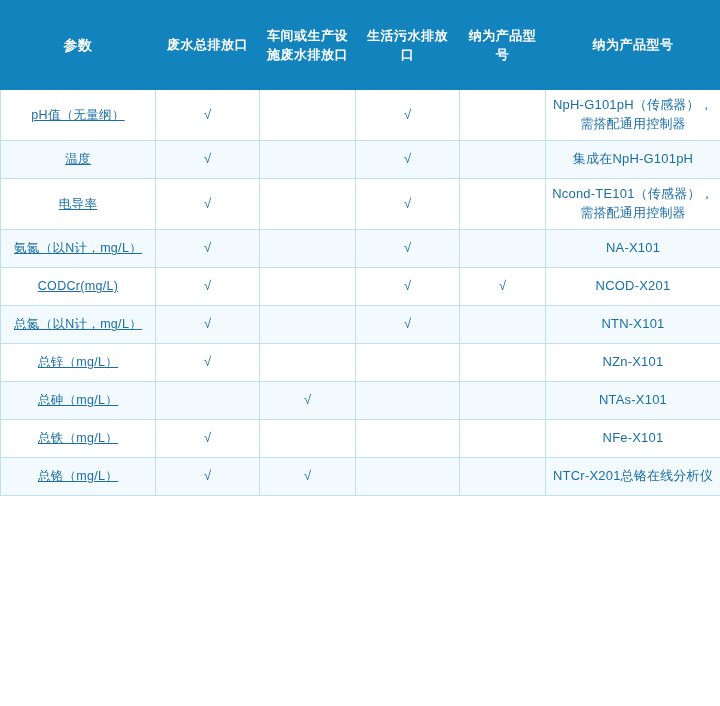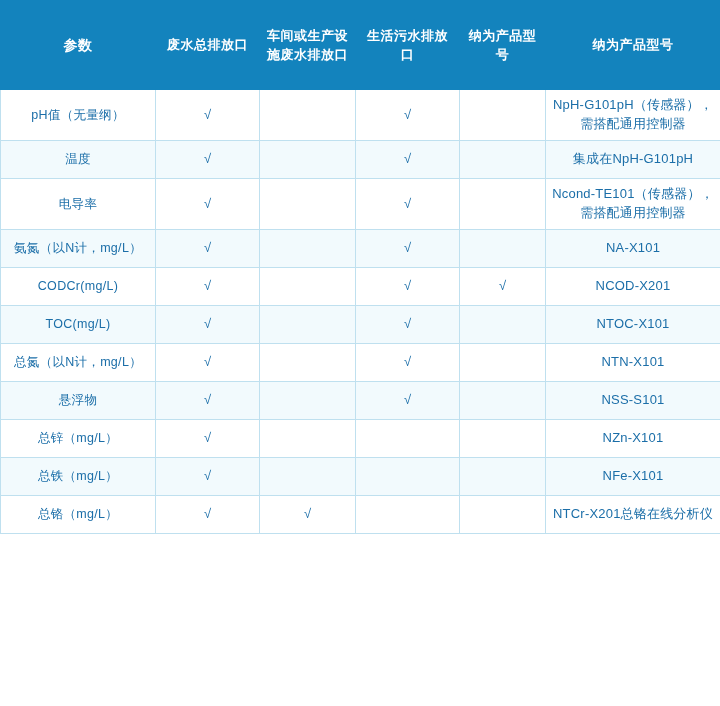--- a/index.html
+++ b/index.html
@@ -55,20 +55,21 @@
     padding: 5px 4px;
     height: 27px;
     line-height: 1.45;
   }
   tbody tr.tall td {
     height: 40px;
   }
   tbody td.param-cell {
     font-size: 12.5px;
     letter-spacing: 0.3px;
+    text-decoration: underline;
   }
   tbody td.model-cell {
     font-size: 13px;
     letter-spacing: 0.2px;
   }
   tbody td.mark {
     font-size: 13px;
     color: #1b6ea8;
   }
   tbody tr:nth-child(odd) td {
@@ -136,50 +137,42 @@
         </tr>
         <tr>
           <td class="param-cell">CODCr(mg/L)</td>
           <td class="mark">√</td>
           <td class="mark"></td>
           <td class="mark">√</td>
           <td class="mark">√</td>
           <td class="model-cell">NCOD-X201</td>
         </tr>
         <tr>
-          <td class="param-cell">TOC(mg/L)</td>
-          <td class="mark">√</td>
-          <td class="mark"></td>
-          <td class="mark">√</td>
-          <td class="mark"></td>
-          <td class="model-cell">NTOC-X101</td>
-        </tr>
-        <tr>
           <td class="param-cell">总氮（以N计，mg/L）</td>
           <td class="mark">√</td>
           <td class="mark"></td>
           <td class="mark">√</td>
           <td class="mark"></td>
           <td class="model-cell">NTN-X101</td>
         </tr>
         <tr>
-          <td class="param-cell">悬浮物</td>
-          <td class="mark">√</td>
-          <td class="mark"></td>
-          <td class="mark">√</td>
-          <td class="mark"></td>
-          <td class="model-cell">NSS-S101</td>
-        </tr>
-        <tr>
           <td class="param-cell">总锌（mg/L）</td>
           <td class="mark">√</td>
           <td class="mark"></td>
           <td class="mark"></td>
           <td class="mark"></td>
           <td class="model-cell">NZn-X101</td>
+        </tr>
+        <tr>
+          <td class="param-cell">总砷（mg/L）</td>
+          <td class="mark"></td>
+          <td class="mark">√</td>
+          <td class="mark"></td>
+          <td class="mark"></td>
+          <td class="model-cell">NTAs-X101</td>
         </tr>
         <tr>
           <td class="param-cell">总铁（mg/L）</td>
           <td class="mark">√</td>
           <td class="mark"></td>
           <td class="mark"></td>
           <td class="mark"></td>
           <td class="model-cell">NFe-X101</td>
         </tr>
         <tr>

